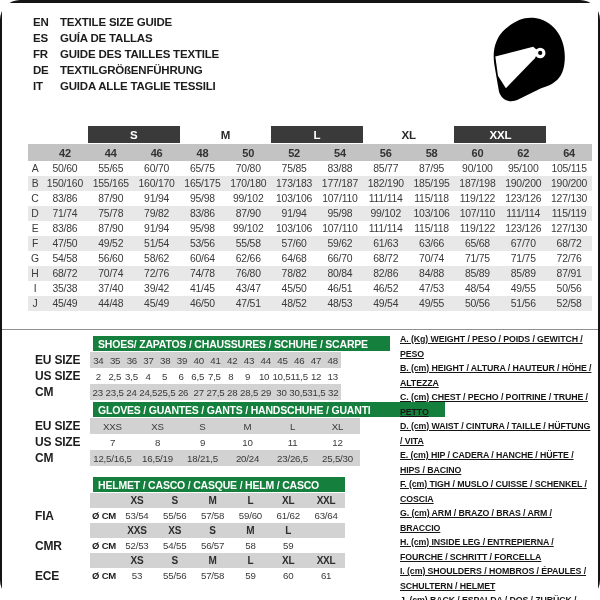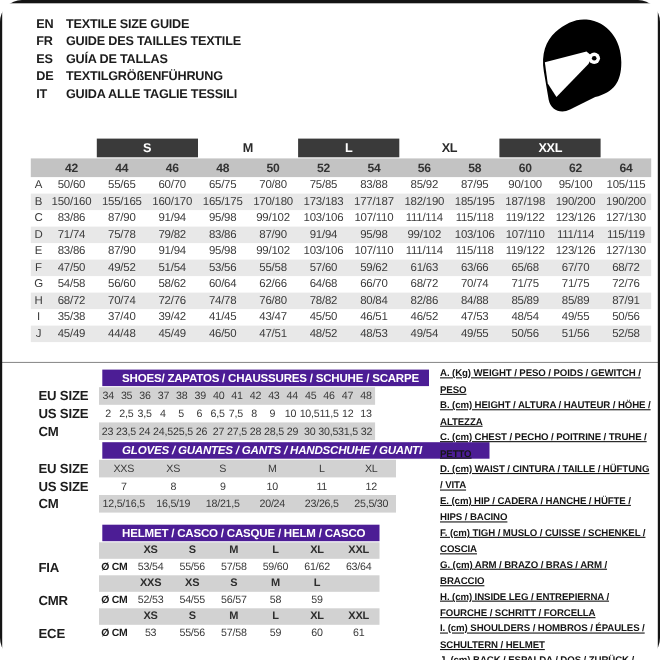--- a/index.html
+++ b/index.html
@@ -25,25 +25,25 @@
   #size-row{height:17px;background:#c3c3c3;font-weight:bold;}
   #size-row .mcell{font-size:11px;color:#333;}
   .mrow{height:15px;}
   .mrow.shaded{background:#e8e8e8;}
   .mcell{text-align:center;font-size:10.4px;color:#3a3a3a;white-space:nowrap;}
   .mlabel{text-align:center;font-size:10.4px;color:#3a3a3a;}
 
   #divider{position:absolute;left:0;top:329px;width:600px;height:1px;background:#8f8f8f;}
 
   
-  .tbar{position:absolute;left:93px;height:15px;background:#4c1d95;color:#fff;
-        font-weight:bold;font-size:10.5px;display:flex;align-items:center;padding-left:18px;
+  .tbar{position:absolute;left:93px;height:15px;background:#15803d;color:#fff;
+        font-weight:bold;font-size:10.5px;display:flex;align-items:center;padding-left:5px;
         box-sizing:border-box;white-space:nowrap;}
   #shoes-bar{top:336px;width:297px;}
-  #gloves-bar{top:402px;width:352px;font-style:italic;}
+  #gloves-bar{top:402px;width:352px;}
   #helmet-bar{top:477px;width:252px;}
 
   .btable{position:absolute;left:35px;}
   #shoes-rows{top:352px;}
   #gloves-rows{top:418px;}
   #helmet-rows{top:493px;}
   .brow{display:flex;height:16px;align-items:stretch;}
   .brow.h15{height:15px;}
   .blabel{width:55px;display:flex;align-items:center;font-weight:bold;font-size:12px;color:#1d1d1d;}
   .bband{display:grid;align-items:center;}
@@ -64,26 +64,26 @@
 
 <div id="canvas">
   <div id="frame"></div>
 
   <div id="lang-block">
       <div class="lang-row">
         <div class="lang-code">EN</div>
         <div class="lang-label">TEXTILE SIZE GUIDE</div>
       </div>
       <div class="lang-row">
+        <div class="lang-code">ES</div>
+        <div class="lang-label">GUÍA DE TALLAS</div>
+      </div>
+      <div class="lang-row">
         <div class="lang-code">FR</div>
         <div class="lang-label">GUIDE DES TAILLES TEXTILE</div>
-      </div>
-      <div class="lang-row">
-        <div class="lang-code">ES</div>
-        <div class="lang-label">GUÍA DE TALLAS</div>
       </div>
       <div class="lang-row">
         <div class="lang-code">DE</div>
         <div class="lang-label">TEXTILGRÖßENFÜHRUNG</div>
       </div>
       <div class="lang-row">
         <div class="lang-code">IT</div>
         <div class="lang-label">GUIDA ALLE TAGLIE TESSILI</div>
       </div>
     </div>
@@ -123,21 +123,21 @@
     <div id="size-body">
         <div class="mgrid mrow">
           <div class="mlabel">A</div>
           <div class="mcell">50/60</div>
           <div class="mcell">55/65</div>
           <div class="mcell">60/70</div>
           <div class="mcell">65/75</div>
           <div class="mcell">70/80</div>
           <div class="mcell">75/85</div>
           <div class="mcell">83/88</div>
-          <div class="mcell">85/92</div>
+          <div class="mcell">85/77</div>
           <div class="mcell">87/95</div>
           <div class="mcell">90/100</div>
           <div class="mcell">95/100</div>
           <div class="mcell">105/115</div>
         </div>
         <div class="mgrid mrow shaded">
           <div class="mlabel">B</div>
           <div class="mcell">150/160</div>
           <div class="mcell">155/165</div>
           <div class="mcell">160/170</div>

